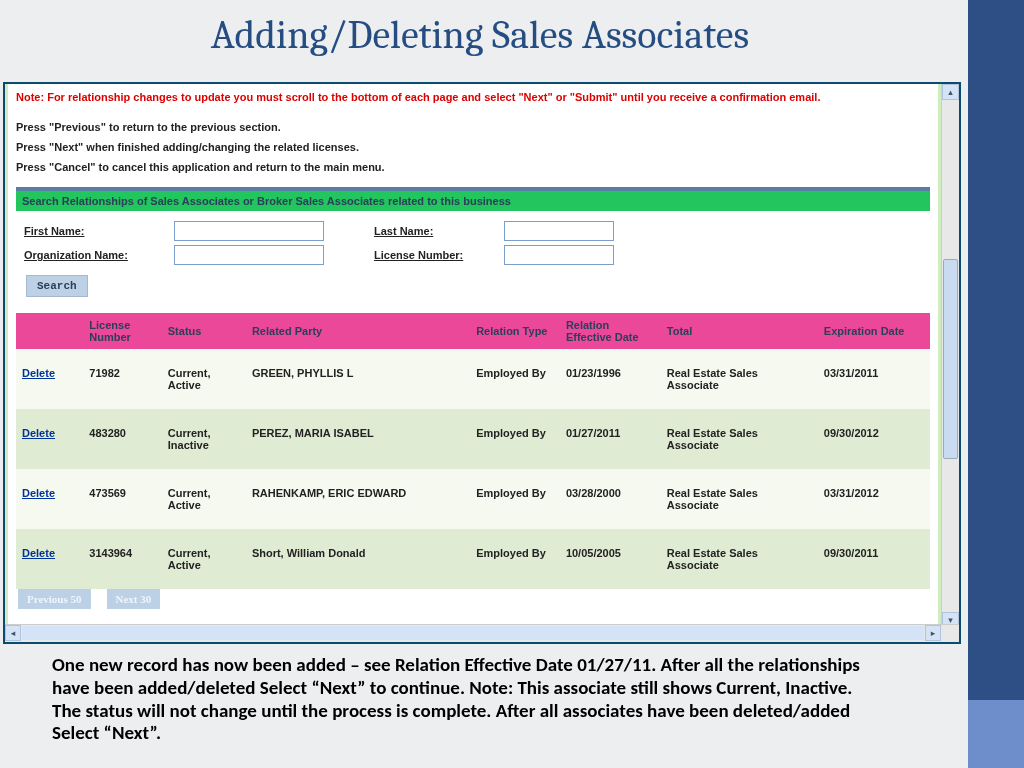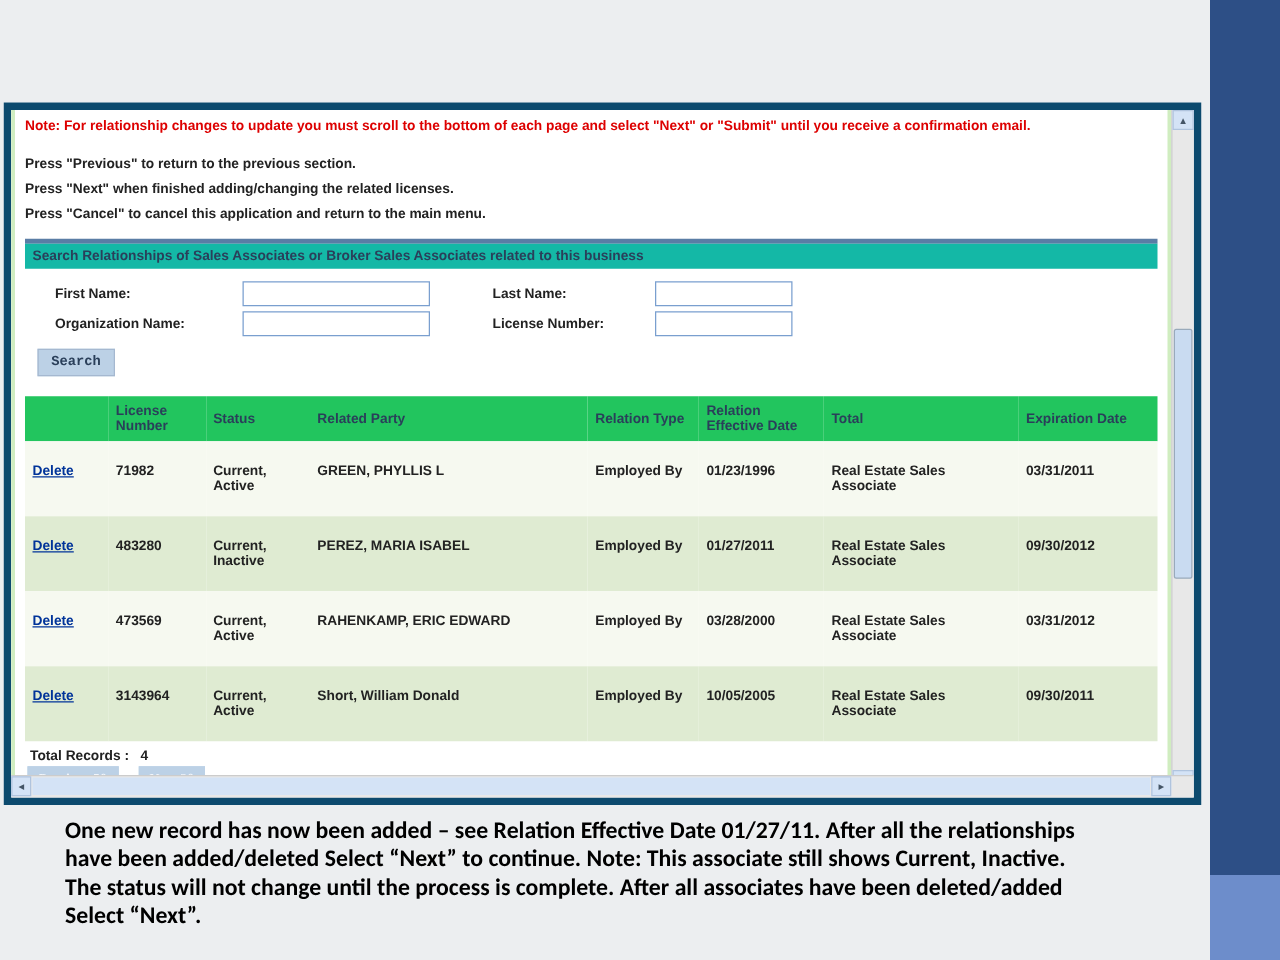--- a/index.html
+++ b/index.html
@@ -1,63 +1,64 @@
 <!DOCTYPE html>
 <html><head>
 <meta charset="utf-8">
 <style>
   * { box-sizing: border-box; margin: 0; padding: 0; }
   body { font-family: Cambria, Georgia, serif; background: #eceef0; width: 1024px; height: 768px; position: relative; overflow: hidden; }
   .outer { width: 1024px; height: 768px; background: #eceef0; position: relative; }
   .rightbar { position: absolute; right: 0; top: 0; width: 56px; height: 700px; background: #2d4f86; }
   .lightbox { position: absolute; right: 0; top: 700px; width: 56px; height: 68px; background: #6d8dcb; }
   .title { position: absolute; top: 12px; left: 0; width: 960px; text-align: center; font-size: 40px; color: #254d82; font-weight: 400; }
-  .panel-wrap { position: absolute; top: 82px; left: 3px; width: 958px; height: 562px; background: #fff; border: 6px solid #0c4a6e; }
+  .panel-wrap { position: absolute; top: 82px; left: 3px; width: 958px; height: 562px; background: #fff; border: 2px solid #0c4a6e; }
   .vscroll { position: absolute; right: 0; top: 0; width: 18px; height: 544px; background: #e8e8e8; border-left: 1px solid #ccc; }
   .vscroll .up, .vscroll .down { height: 16px; background: #d4e3f6; border: 1px solid #b0c4de; display: flex; align-items: center; justify-content: center; font-size: 9px; color: #456; }
   .vscroll .up { position: absolute; top: 0; left: 0; right: 0; }
   .vscroll .down { position: absolute; bottom: 0; left: 0; right: 0; }
   .vscroll .thumb { position: absolute; top: 175px; left: 1px; right: 1px; height: 200px; background: #c9dbf1; border: 1px solid #9ab; border-radius: 2px; }
   .hscroll { position: absolute; left: 0; right: 0; bottom: 0; height: 18px; background: #e8e8e8; border-top: 1px solid #ccc; }
   .hscroll .left, .hscroll .right { width: 16px; height: 16px; background: #d4e3f6; border: 1px solid #b0c4de; display: flex; align-items: center; justify-content: center; font-size: 9px; color: #456; position: absolute; top: 0; }
   .hscroll .left { left: 0; }
   .hscroll .right { right: 18px; }
   .hscroll .track-bg { position: absolute; left: 17px; right: 35px; top: 1px; height: 14px; background: #d4e3f6; }
   .panel { position: absolute; top: 0; left: 0; right: 18px; bottom: 18px; overflow: hidden; font-family: Verdana, Arial, sans-serif; font-size: 11px; color: #222; background: #fff; border-left: 3px solid #d0edc0; border-right: 3px solid #d0edc0; padding: 6px 8px 0 8px; }
   .note-red { color: #d00; font-weight: bold; font-size: 11px; line-height: 1.4; margin-bottom: 16px; }
   .instr { font-weight: bold; font-size: 11px; margin: 8px 0; }
   .divider { height: 4px; background: #5a7da5; margin-top: 14px; }
-  .search-hdr { background: #14b8a6; padding: 4px 6px; font-weight: bold; color: #2a3f5a; font-size: 11px; }
+  .search-hdr { background: #22c55e; padding: 4px 6px; font-weight: bold; color: #2a3f5a; font-size: 11px; }
   .search-body { padding: 6px 8px 10px 8px; }
-  .srow { display: flex; margin: 4px 16px; }
+  .srow { display: flex; margin: 4px 0; text-decoration: underline; }
   .scell { display: flex; align-items: center; }
   .slabel { font-weight: bold; width: 150px; font-size: 11px; }
   .sinput { width: 150px; height: 20px; border: 1px solid #7a9fcf; background: #fff; }
   .spacer { width: 50px; }
   .search-btn { background: #bcd1e6; border: 1px solid #a5b8d0; padding: 4px 10px; font-weight: bold; font-family: Liberation Mono, monospace; font-size: 11px; color: #2a3f5a; cursor: pointer; margin: 6px 0 0 2px; }
   table.rel { width: 100%; border-collapse: collapse; margin-top: 6px; font-size: 11px; }
-  table.rel th { background: #22c55e; color: #2a3f5a; font-weight: bold; text-align: left; padding: 6px 6px; vertical-align: middle; font-size: 11px; }
+  table.rel th { background: #ec4899; color: #2a3f5a; font-weight: bold; text-align: left; padding: 6px 6px; vertical-align: middle; font-size: 11px; }
   table.rel td { padding: 18px 6px; font-weight: bold; vertical-align: top; }
   table.rel tr.light td { background: #f6f9f0; }
   table.rel tr.dark td { background: #dfebd2; }
   .dlink { color: #003399; text-decoration: underline; cursor: pointer; font-weight: bold; }
   .totals { padding: 6px 0 2px 4px; font-weight: bold; }
   .pagebtns { display: flex; gap: 16px; padding: 0 0 6px 2px; }
   .pgbtn { background: #bcd1e6; border: 1px solid #bcd1e6; padding: 3px 8px; color: #f0f5fb; font-family: Verdana; font-size: 11px; font-weight: bold; }
   .actions { display: flex; justify-content: flex-start; gap: 16px; padding: 10px 4px 4px 0; }
   .abtn { background: #bcd1e6; border: 1px solid #a5b8d0; padding: 4px 12px; font-weight: bold; font-family: Verdana; font-size: 11px; color: #2a3f5a; cursor: pointer; }
   .caption { position: absolute; top: 654px; left: 52px; width: 810px; font-family: Calibri, Arial, sans-serif; font-size: 19px; font-weight: bold; color: #000; line-height: 1.2; }
 </style>
 </head>
 <body>
 
 <div class="outer">
   <div class="rightbar"></div>
   <div class="lightbox"></div>
 
+  <div class="title">Adding/Deleting Sales Associates</div>
 
   <div class="panel-wrap">
     <div class="panel">
       <div class="note-red">Note: For relationship changes to update you must scroll to the bottom of each page and select "Next" or "Submit" until you receive a confirmation email.</div>
       <div class="instr">Press "Previous" to return to the previous section.</div>
       <div class="instr">Press "Next" when finished adding/changing the related licenses.</div>
       <div class="instr">Press "Cancel" to cancel this application and return to the main menu.</div>
 
       <div class="divider"></div>
       <div class="search-hdr">Search Relationships of Sales Associates or Broker Sales Associates related to this business</div>
@@ -137,24 +138,20 @@
               <td>Current, Active</td>
               <td>Short, William Donald</td>
               <td>Employed By</td>
               <td>10/05/2005</td>
               <td>Real Estate Sales Associate</td>
               <td>09/30/2011</td>
             </tr>
           </tbody>
       </table>
 
-      <div class="totals">
-        <span>Total Records :</span>&nbsp;&nbsp;
-        <span>4</span>
-      </div>
       <div class="pagebtns">
         <button class="pgbtn">Previous 50</button>
         <button class="pgbtn">Next 30</button>
       </div>
 
       <div class="actions">
         <button class="abtn">Previous</button>
         <button class="abtn">Next</button>
         <button class="abtn">Add</button>
         <button class="abtn">Cancel</button>

